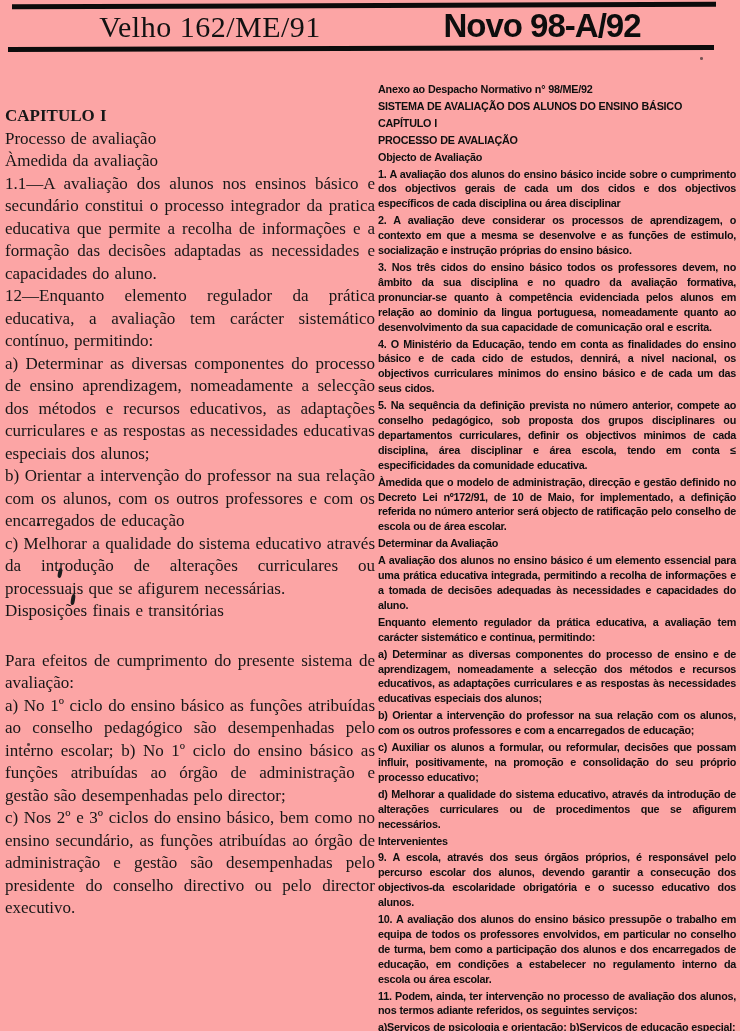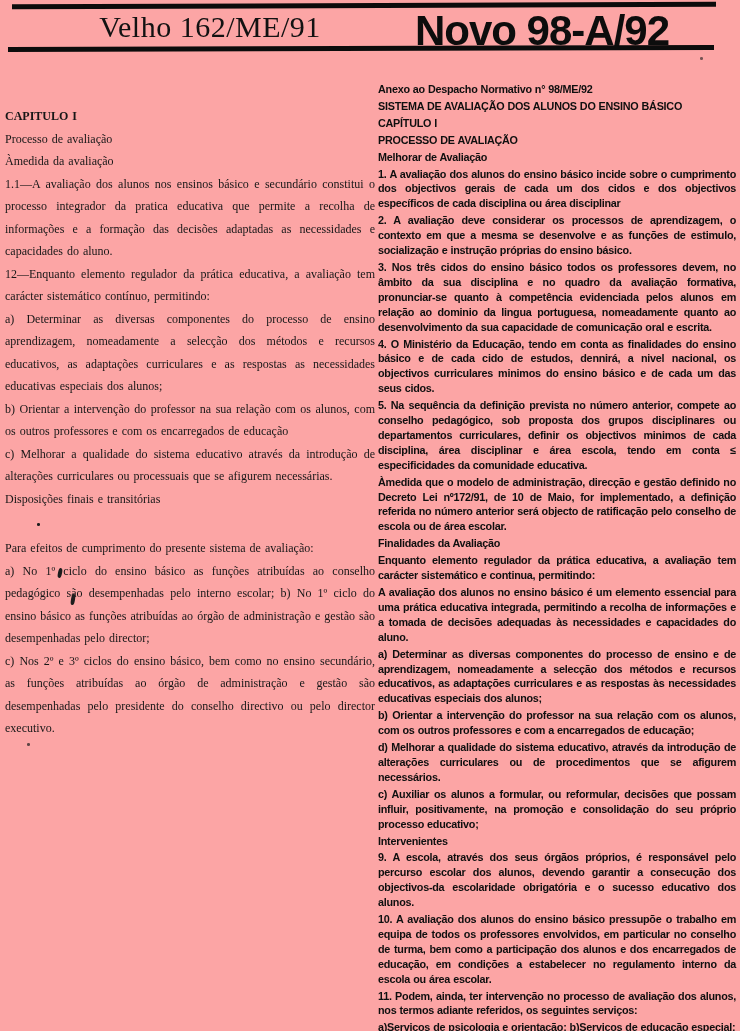--- a/index.html
+++ b/index.html
@@ -18,34 +18,34 @@
   .bar-top { top:3px; left:12px; width:704px; transform:rotate(-0.2deg); }
   .bar-bottom { top:46px; left:8px; width:706px; transform:rotate(-0.15deg); }
 
   .header-old {
     position:absolute; top:10px; left:55px; width:310px;
     text-align:center; font-size:30px; letter-spacing:0.5px;
     font-family:"Liberation Serif", serif; color:#121212;
   }
   .header-new {
     position:absolute; top:7px; left:412px; width:260px;
-    text-align:center; font-size:42px; letter-spacing:-1px;
+    text-align:center; font-size:33px; letter-spacing:-1px;
     font-family:"Liberation Sans", sans-serif; font-weight:bold; color:#0d0d0d;
   }
 
   
   .col-old {
     position:absolute; left:5px; top:105px; width:370px;
     font-family:"Liberation Serif", serif; color:#171717;
   }
   .lc-h1 { text-align:center; font-weight:bold; font-size:18px; line-height:22px; margin:0; }
   .lc-h2 { text-align:center; font-size:17.5px; line-height:24px; margin:0; }
   .lc-h3 { text-align:center; font-size:17.5px; line-height:24px; margin:0 0 2px; }
   .col-old p {
-    font-size:12px; line-height:22.5px; text-align:justify; margin:0;
+    font-size:17px; line-height:22.5px; text-align:justify; margin:0;
     word-spacing:1px;
   }
   .lc-final-head {
     text-align:center; font-weight:normal; font-size:18px; line-height:24px;
     margin:233px 0 0 0;
   }
   .lc-final-lead { margin-top:27px !important; }
 
   
   .col-new {
@@ -101,37 +101,37 @@
     <p class="lc-final-lead">Para efeitos de cumprimento do presente sistema de avaliação:</p>
     <p>a) No 1º ciclo do ensino básico as funções atribuídas ao conselho pedagógico são desempenhadas pelo interno escolar; b) No 1º ciclo do ensino básico as funções atribuídas ao órgão de administração e gestão são desempenhadas pelo director;</p>
     <p>c) Nos 2º e 3º ciclos do ensino básico, bem como no ensino secundário, as funções atribuídas ao órgão de administração e gestão são desempenhadas pelo presidente do conselho directivo ou pelo director executivo.</p>
   </div>
 
   <div class="col-new">
     <p class="rc-annex">Anexo ao Despacho Normativo n° 98/ME/92</p>
     <p class="rc-system">SISTEMA DE AVALIAÇÃO DOS ALUNOS DO ENSINO BÁSICO</p>
     <p class="rc-chapter">CAPÍTULO I</p>
     <p class="rc-process">PROCESSO DE AVALIAÇÃO</p>
-    <p class="rc-object">Melhorar de Avaliação</p>
+    <p class="rc-object">Objecto de Avaliação</p>
 
     <p>1. A avaliação dos alunos do ensino básico incide sobre o cumprimento dos objectivos gerais de cada um dos cidos e dos objectivos específicos de cada disciplina ou área disciplinar</p>
     <p>2. A avaliação deve considerar os processos de aprendizagem, o contexto em que a mesma se desenvolve e as funções de estimulo, socialização e instrução próprias do ensino básico.</p>
     <p>3. Nos três cidos do ensino básico todos os professores devem, no âmbito da sua disciplina e no quadro da avaliação formativa, pronunciar-se quanto à competência evidenciada pelos alunos em relação ao dominio da lingua portuguesa, nomeadamente quanto ao desenvolvimento da sua capacidade de comunicação oral e escrita.</p>
     <p>4. O Ministério da Educação, tendo em conta as finalidades do ensino básico e de cada cido de estudos, dennirá, a nivel nacional, os objectivos curriculares minimos do ensino básico e de cada um das seus cidos.</p>
     <p>5. Na sequência da definição prevista no número anterior, compete ao conselho pedagógico, sob proposta dos grupos disciplinares ou departamentos curriculares, definir os objectivos minimos de cada disciplina, área disciplinar e área escola, tendo em conta  ≤ especificidades da comunidade educativa.</p>
     <p>Àmedida que o modelo de administração, direcção e gestão definido no Decreto Lei nº172/91, de 10 de Maio, for implementado, a definição referida no número anterior será objecto de ratificação pelo conselho de escola ou de área escolar.</p>
 
-    <p class="rc-finalidades">Finalidades da Avaliação</p>
+    <p class="rc-finalidades">Determinar da Avaliação</p>
 
+    <p>A avaliação dos alunos no ensino básico é um elemento essencial para uma prática educativa integrada, permitindo a recolha de informações e a tomada de decisões adequadas às necessidades e capacidades do aluno.</p>
     <p>Enquanto elemento regulador da prática educativa, a avaliação tem carácter sistemático e continua, permitindo:</p>
-    <p>A avaliação dos alunos no ensino básico é um elemento essencial para uma prática educativa integrada, permitindo a recolha de informações e a tomada de decisões adequadas às necessidades e capacidades do aluno.</p>
     <p>a) Determinar as diversas componentes do processo de ensino e de aprendizagem, nomeadamente a selecção dos métodos e recursos educativos, as adaptações curriculares e as respostas às necessidades educativas especiais dos alunos;</p>
     <p>b) Orientar a intervenção do professor na sua relação com os alunos, com os outros professores e com a encarregados de educação;</p>
+    <p>c) Auxiliar os alunos a formular, ou reformular, decisões que possam influir, positivamente, na promoção e consolidação do seu próprio processo educativo;</p>
     <p>d) Melhorar a qualidade do sistema educativo, através da introdução de alterações curriculares ou de procedimentos que se afigurem necessários.</p>
-    <p>c) Auxiliar os alunos a formular, ou reformular, decisões que possam influir, positivamente, na promoção e consolidação do seu próprio processo educativo;</p>
 
     <p class="rc-interv">Intervenientes</p>
 
     <p>9. A escola, através dos seus órgãos próprios, é responsável pelo percurso escolar dos alunos, devendo garantir a consecução dos objectivos-da escolaridade obrigatória e o sucesso educativo dos alunos.</p>
     <p>10. A avaliação dos alunos do ensino básico pressupõe o trabalho em equipa de todos os professores envolvidos, em particular no conselho de turma, bem como a participação dos alunos e dos encarregados de educação, em condições a estabelecer no regulamento interno da escola ou área escolar.</p>
     <p>11. Podem, ainda, ter intervenção no processo de avaliação dos alunos, nos termos adiante referidos, os seguintes serviços:</p>
     <p>a)Serviços de psicologia e orientação; b)Serviços de educação especial;</p>
 
   </div>
 

